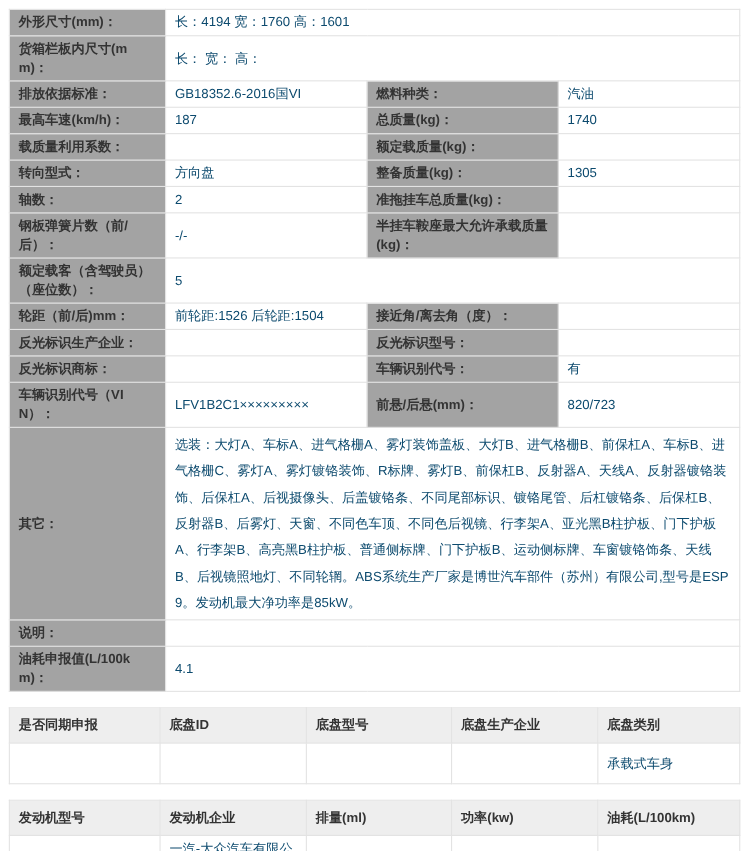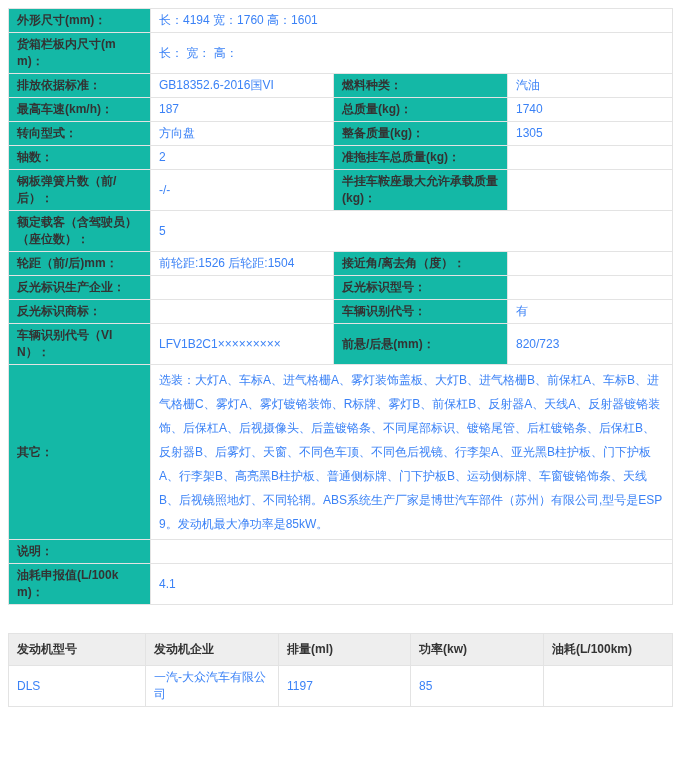--- a/index.html
+++ b/index.html
@@ -1,21 +1,21 @@
 <!DOCTYPE html>
 <html><head>
 <meta charset="utf-8">
 <style>
   html,body{margin:0;padding:0;background:#ffffff;}
   body{font-family:"Liberation Sans","DejaVu Sans",sans-serif;color:#333333;}
   .page{width:680px;height:774px;box-sizing:border-box;padding:8px;overflow:hidden;background:#ffffff;}
   table{border-collapse:collapse;width:664px;table-layout:fixed;font-size:12px;}
   td,th{border:1px solid #e3e3e3;padding:3px 8px;vertical-align:middle;line-height:17px;word-break:break-all;}
-  .lbl{background:#14b8a6;font-weight:bold;color:#333333;}
-  .val{background:#ffffff;color:#3b82f6;}
+  .lbl{background:#a3a3a3;font-weight:bold;color:#333333;}
+  .val{background:#ffffff;color:#0c4a6e;}
   th{background:#eeeeee;font-weight:bold;text-align:left;padding:7px 8px;color:#333333;}
   .gap{height:14px;}
   .tall td{height:30px;}
   .other-cell{line-height:24px;}
 </style>
 </head>
 <body>
 
 <div class="page">
 
@@ -39,20 +39,26 @@
         <td class="lbl">排放依据标准：</td>
         <td class="val">GB18352.6-2016国VI</td>
         <td class="lbl">燃料种类：</td>
         <td class="val">汽油</td>
       </tr>
       <tr>
         <td class="lbl">最高车速(km/h)：</td>
         <td class="val">187</td>
         <td class="lbl">总质量(kg)：</td>
         <td class="val">1740</td>
+      </tr>
+      <tr>
+        <td class="lbl">载质量利用系数：</td>
+        <td class="val"></td>
+        <td class="lbl">额定载质量(kg)：</td>
+        <td class="val"></td>
       </tr>
       <tr>
         <td class="lbl">转向型式：</td>
         <td class="val">方向盘</td>
         <td class="lbl">整备质量(kg)：</td>
         <td class="val">1305</td>
       </tr>
       <tr>
         <td class="lbl">轴数：</td>
         <td class="val">2</td>
@@ -103,20 +109,47 @@
       </tr>
       <tr>
         <td class="lbl">油耗申报值(L/100km)：</td>
         <td class="val" colspan="3">4.1</td>
       </tr>
     </tbody>
   </table>
 
   <div class="gap"></div>
 
+  <table>
+    <colgroup>
+        <col style="width:137px">
+        <col style="width:133px">
+        <col style="width:132px">
+        <col style="width:133px">
+        <col style="width:129px">
+      </colgroup>
+    <thead>
+      <tr>
+        <th>是否同期申报</th>
+        <th>底盘ID</th>
+        <th>底盘型号</th>
+        <th>底盘生产企业</th>
+        <th>底盘类别</th>
+      </tr>
+    </thead>
+    <tbody>
+      <tr class="tall">
+        <td class="val"></td>
+        <td class="val"></td>
+        <td class="val"></td>
+        <td class="val"></td>
+        <td class="val">承载式车身</td>
+      </tr>
+    </tbody>
+  </table>
 
   <div class="gap"></div>
 
   <table>
     <colgroup>
         <col style="width:137px">
         <col style="width:133px">
         <col style="width:132px">
         <col style="width:133px">
         <col style="width:129px">

